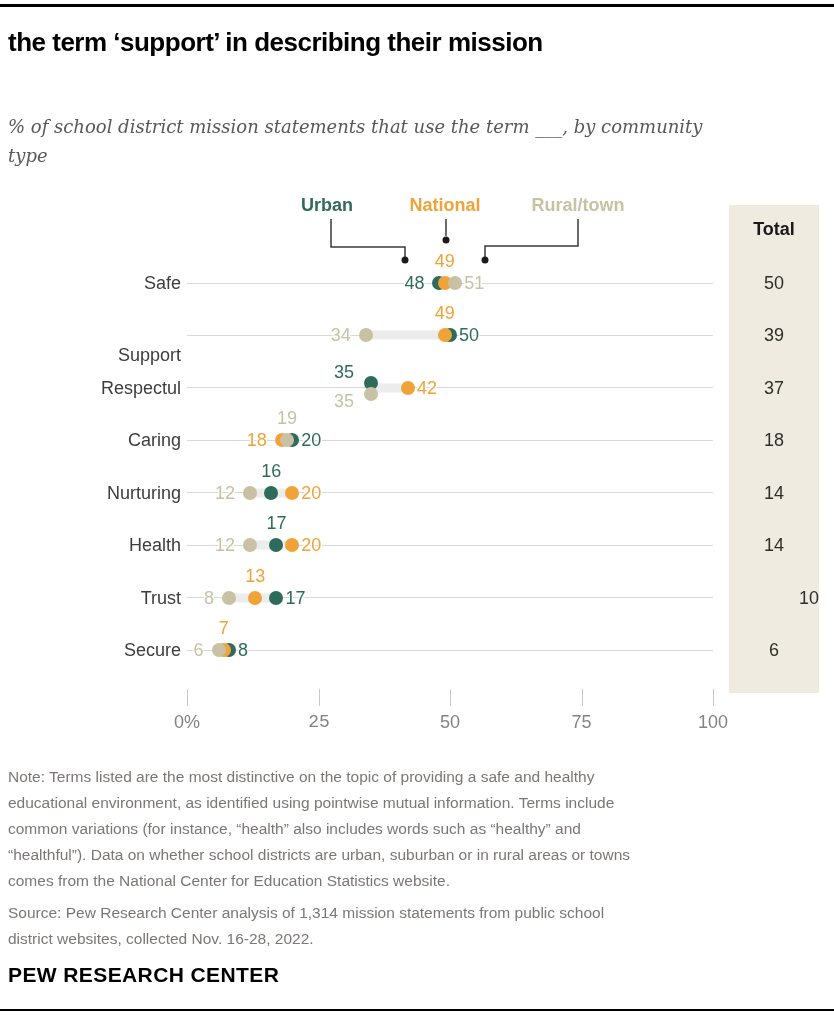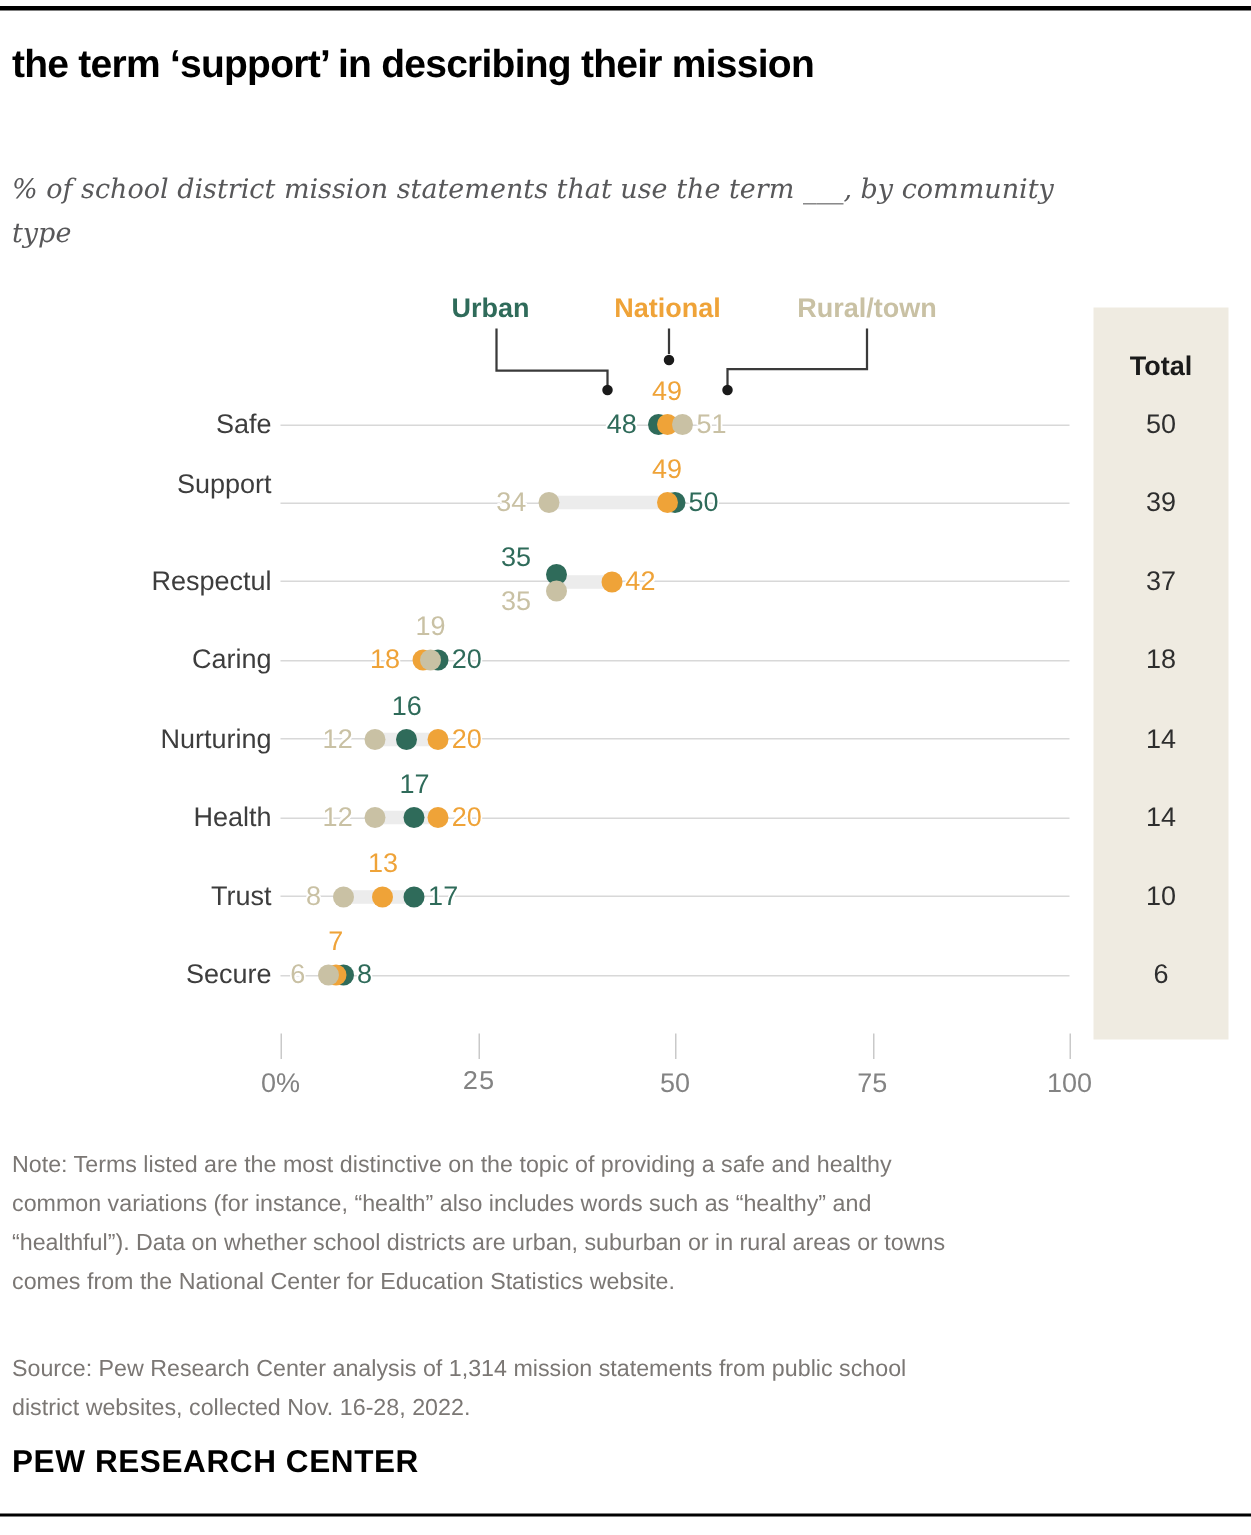--- a/index.html
+++ b/index.html
@@ -7,21 +7,21 @@
         font-family:"Liberation Sans",sans-serif;overflow:hidden;}
   .abs{position:absolute;}
   #top-rule{top:4px;left:0;width:834px;height:3px;background:#000;}
   #bottom-rule{top:1009px;left:0;width:834px;height:2px;background:#000;}
   #title{left:8px;top:24px;width:818px;font-size:26px;font-weight:bold;color:#000;
          line-height:37px;letter-spacing:-0.5px;}
   #subtitle{left:8px;top:112px;width:818px;font-family:"DejaVu Serif",serif;
             font-style:italic;font-size:18px;color:#58585a;line-height:29px;}
   .legend-label{font-size:18px;font-weight:bold;transform:translateX(-50%);white-space:nowrap;}
   #total-panel{left:729px;top:205px;width:90px;height:488px;background:#efebe1;}
-  #total-header{left:729px;top:234px;width:90px;text-align:center;font-size:18px;
+  #total-header{left:729px;top:219px;width:90px;text-align:center;font-size:18px;
                 font-weight:bold;color:#1a1a1a;}
   .term-label{left:8px;width:173px;text-align:right;font-size:18px;color:#3d3d3d;
               transform:translateY(-50%);}
   .row-line{height:1px;background:#d8d8d8;}
   .range-band{height:9px;background:#ececec;border-radius:4px;transform:translateY(-50%);}
   .dot{width:14px;height:14px;border-radius:50%;transform:translate(-50%,-50%);}
   .val-label{font-size:18px;white-space:nowrap;
              text-shadow:1px 1px 0 #fff,-1px 1px 0 #fff,1px -1px 0 #fff,-1px -1px 0 #fff,0 2px 0 #fff,0 -2px 0 #fff;}
   .total-value{left:729px;width:90px;text-align:center;font-size:18px;color:#2e2e2e;
                transform:translateY(-50%);}
@@ -65,21 +65,21 @@
       <div class="abs term-label" style="top: 283px;">Safe</div>
       <div class="abs row-line" style="left: 187px; top: 282.5px; width: 526px;"></div>
       <div class="abs range-band" style="left: 439.48px; top: 283px; width: 15.78px;"></div>
       <div class="abs dot" style="left: 439.48px; top: 283px; background: rgb(47, 107, 90); z-index: 11;"></div>
       <div class="abs val-label" style="color: rgb(47, 107, 90); z-index: 20; left: 372.48px; width: 52px; text-align: right; top: 283px; transform: translateY(-50%);">48</div>
       <div class="abs dot" style="left: 444.74px; top: 283px; background: rgb(239, 163, 56); z-index: 12;"></div>
       <div class="abs val-label" style="color: rgb(239, 163, 56); z-index: 20; left: 444.74px; top: 261px; transform: translate(-50%, -50%);">49</div>
       <div class="abs dot" style="left: 455.26px; top: 283px; background: rgb(201, 193, 164); z-index: 13;"></div>
       <div class="abs val-label" style="color: rgb(201, 193, 164); z-index: 20; left: 464.26px; top: 283px; transform: translateY(-50%);">51</div>
       <div class="abs total-value" style="top: 283px;">50</div>
-      <div class="abs term-label" style="top: 323px;">Support</div>
+      <div class="abs term-label" style="top: 355px;">Support</div>
       <div class="abs row-line" style="left: 187px; top: 334.93px; width: 526px;"></div>
       <div class="abs range-band" style="left: 365.84px; top: 335.43px; width: 84.16px;"></div>
       <div class="abs dot" style="left: 365.84px; top: 335.43px; background: rgb(201, 193, 164); z-index: 13;"></div>
       <div class="abs val-label" style="color: rgb(201, 193, 164); z-index: 20; left: 298.84px; width: 52px; text-align: right; top: 335.43px; transform: translateY(-50%);">34</div>
       <div class="abs dot" style="left: 444.74px; top: 335.43px; background: rgb(239, 163, 56); z-index: 12;"></div>
       <div class="abs val-label" style="color: rgb(239, 163, 56); z-index: 20; left: 444.74px; top: 313.43px; transform: translate(-50%, -50%);">49</div>
       <div class="abs dot" style="left: 450px; top: 335.43px; background: rgb(47, 107, 90); z-index: 11;"></div>
       <div class="abs val-label" style="color: rgb(47, 107, 90); z-index: 20; left: 459px; top: 335.43px; transform: translateY(-50%);">50</div>
       <div class="abs total-value" style="top: 335.43px;">39</div>
       <div class="abs term-label" style="top: 387.86px;">Respectul</div>
@@ -124,21 +124,21 @@
       <div class="abs total-value" style="top: 545.15px;">14</div>
       <div class="abs term-label" style="top: 597.58px;">Trust</div>
       <div class="abs row-line" style="left: 187px; top: 597.08px; width: 526px;"></div>
       <div class="abs range-band" style="left: 229.08px; top: 597.58px; width: 47.34px;"></div>
       <div class="abs dot" style="left: 229.08px; top: 597.58px; background: rgb(201, 193, 164); z-index: 13;"></div>
       <div class="abs val-label" style="color: rgb(201, 193, 164); z-index: 20; left: 162.08px; width: 52px; text-align: right; top: 597.58px; transform: translateY(-50%);">8</div>
       <div class="abs dot" style="left: 255.38px; top: 597.58px; background: rgb(239, 163, 56); z-index: 12;"></div>
       <div class="abs val-label" style="color: rgb(239, 163, 56); z-index: 20; left: 255.38px; top: 575.58px; transform: translate(-50%, -50%);">13</div>
       <div class="abs dot" style="left: 276.42px; top: 597.58px; background: rgb(47, 107, 90); z-index: 11;"></div>
       <div class="abs val-label" style="color: rgb(47, 107, 90); z-index: 20; left: 285.42px; top: 597.58px; transform: translateY(-50%);">17</div>
-      <div class="abs total-value" style="top: 597.58px;">10</div>
+      <div class="abs total-value" style="top: 597.58px; text-align: right;">10</div>
       <div class="abs term-label" style="top: 650.01px;">Secure</div>
       <div class="abs row-line" style="left: 187px; top: 649.51px; width: 526px;"></div>
       <div class="abs range-band" style="left: 218.56px; top: 650.01px; width: 10.52px;"></div>
       <div class="abs dot" style="left: 218.56px; top: 650.01px; background: rgb(201, 193, 164); z-index: 13;"></div>
       <div class="abs val-label" style="color: rgb(201, 193, 164); z-index: 20; left: 151.56px; width: 52px; text-align: right; top: 650.01px; transform: translateY(-50%);">6</div>
       <div class="abs dot" style="left: 223.82px; top: 650.01px; background: rgb(239, 163, 56); z-index: 12;"></div>
       <div class="abs val-label" style="color: rgb(239, 163, 56); z-index: 20; left: 223.82px; top: 628.01px; transform: translate(-50%, -50%);">7</div>
       <div class="abs dot" style="left: 229.08px; top: 650.01px; background: rgb(47, 107, 90); z-index: 11;"></div>
       <div class="abs val-label" style="color: rgb(47, 107, 90); z-index: 20; left: 238.08px; top: 650.01px; transform: translateY(-50%);">8</div>
       <div class="abs total-value" style="top: 650.01px;">6</div>
@@ -149,20 +149,21 @@
       <div class="abs tick-mark" style="left: 450px;"></div>
       <div class="abs tick-label" style="left: 450px;">50</div>
       <div class="abs tick-mark" style="left: 581.5px;"></div>
       <div class="abs tick-label" style="left: 581.5px;">75</div>
       <div class="abs tick-mark" style="left: 713px;"></div>
       <div class="abs tick-label" style="left: 713px;">100</div>
     </div>
 
   <div class="abs" id="note">
       <div>Note: Terms listed are the most distinctive on the topic of providing a safe and healthy</div>
+      <div>educational environment, as identified using pointwise mutual information. Terms include</div>
       <div>common variations (for instance, “health” also includes words such as “healthy” and</div>
       <div>“healthful”). Data on whether school districts are urban, suburban or in rural areas or towns</div>
       <div>comes from the National Center for Education Statistics website.</div>
     </div>
   <div class="abs" id="source">
       <div>Source: Pew Research Center analysis of 1,314 mission statements from public school</div>
       <div>district websites, collected Nov. 16-28, 2022.</div>
     </div>
   <div class="abs" id="wordmark">PEW RESEARCH CENTER</div>
 

